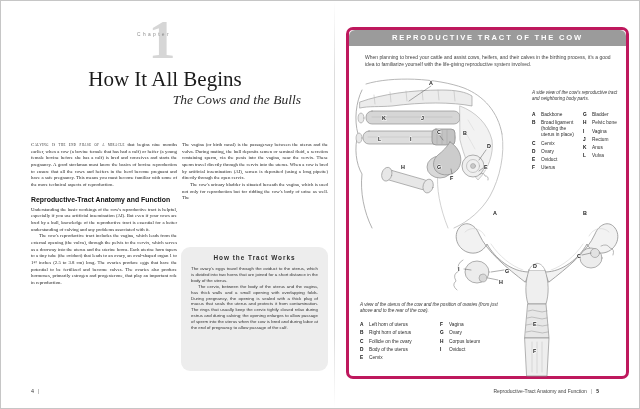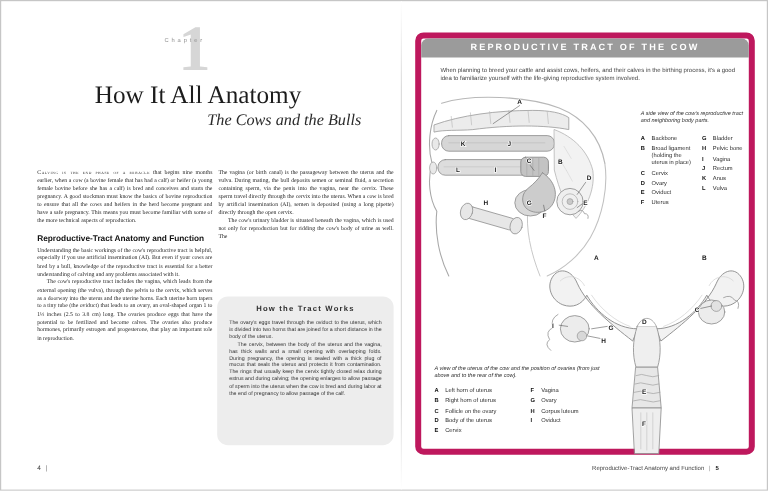--- a/index.html
+++ b/index.html
@@ -29,21 +29,21 @@
              font-family:"Liberation Sans",sans-serif;}
   .tract-title{text-align:center;font-weight:bold;font-size:6.4px;letter-spacing:1px;color:#2e2e2e;margin:0 0 5px;}
   .tract-box p{font-size:4.4px;line-height:5.9px;text-align:justify;color:#333;margin:0;}
   .tract-box p.indent{text-indent:7px;}
   .footer-l{position:absolute;left:30px;top:387px;font-family:"Liberation Sans",sans-serif;
             font-size:5.4px;color:#333;}
   .footer-l .fdiv{margin-left:4px;color:#777;}
 
   
   .card{position:absolute;left:345px;top:26px;width:283px;height:352px;background:#fff;
-        border:5px solid #be185d;border-radius:7px;box-sizing:border-box;
+        border:3px solid #be185d;border-radius:7px;box-sizing:border-box;
         font-family:"Liberation Sans",sans-serif;}
   .card-header{height:16px;background:#9b9b9b;border-radius:6px 6px 0 0;color:#fff;
                font-weight:bold;font-size:7.6px;letter-spacing:1.8px;text-align:center;line-height:16px;}
   .intro{position:absolute;left:16px;top:24px;width:250px;font-size:5px;line-height:6.6px;color:#444;margin:0;}
   .caption{position:absolute;font-style:italic;font-size:4.6px;line-height:5.9px;color:#333;}
   .cap-side{left:183px;top:60px;width:92px;}
   .cap-uterus{left:11px;top:272px;width:150px;}
   .legend{position:absolute;display:flex;}
   .leg-side{left:183px;top:82px;width:96px;}
   .leg-uterus{left:11px;top:292px;width:146px;}
@@ -65,21 +65,21 @@
 </style>
 </head>
 <body>
 
 <div class="canvas">
   <div class="spine"></div>
 
   <div>
     <div class="chapter-num">1</div>
     <div class="chapter-label">Chapter</div>
-    <h1 class="page-title">How It All Anatomy</h1>
+    <h1 class="page-title">How It All Begins</h1>
     <h2 class="page-subtitle">The Cows and the Bulls</h2>
 
     <div class="col col1">
       <p><span class="smallcaps">Calving is the end phase of a miracle</span> <span>that begins nine months earlier, when a cow (a bovine female that has had a calf) or heifer (a young female bovine before she has a calf) is bred and conceives and starts the pregnancy. A good stockman must know the basics of bovine reproduction to ensure that all the cows and heifers in the herd become pregnant and have a safe pregnancy. This means you must become familiar with some of the more technical aspects of reproduction.</span></p>
       <h3 class="section-heading">Reproductive-Tract Anatomy and Function</h3>
       <p>Understanding the basic workings of the cow's reproductive tract is helpful, especially if you use artificial insemination (AI). But even if your cows are bred by a bull, knowledge of the reproductive tract is essential for a better understanding of calving and any problems associated with it.</p>
       <p class="indent">The cow's reproductive tract includes the vagina, which leads from the external opening (the vulva), through the pelvis to the cervix, which serves as a doorway into the uterus and the uterine horns. Each uterine horn tapers to a tiny tube (the oviduct) that leads to an ovary, an oval-shaped organ 1 to 1½ inches (2.5 to 3.8 cm) long. The ovaries produce eggs that have the potential to be fertilized and become calves. The ovaries also produce hormones, primarily estrogen and progesterone, that play an important role in reproduction.</p>
     </div>
 
     <div class="col col2">

